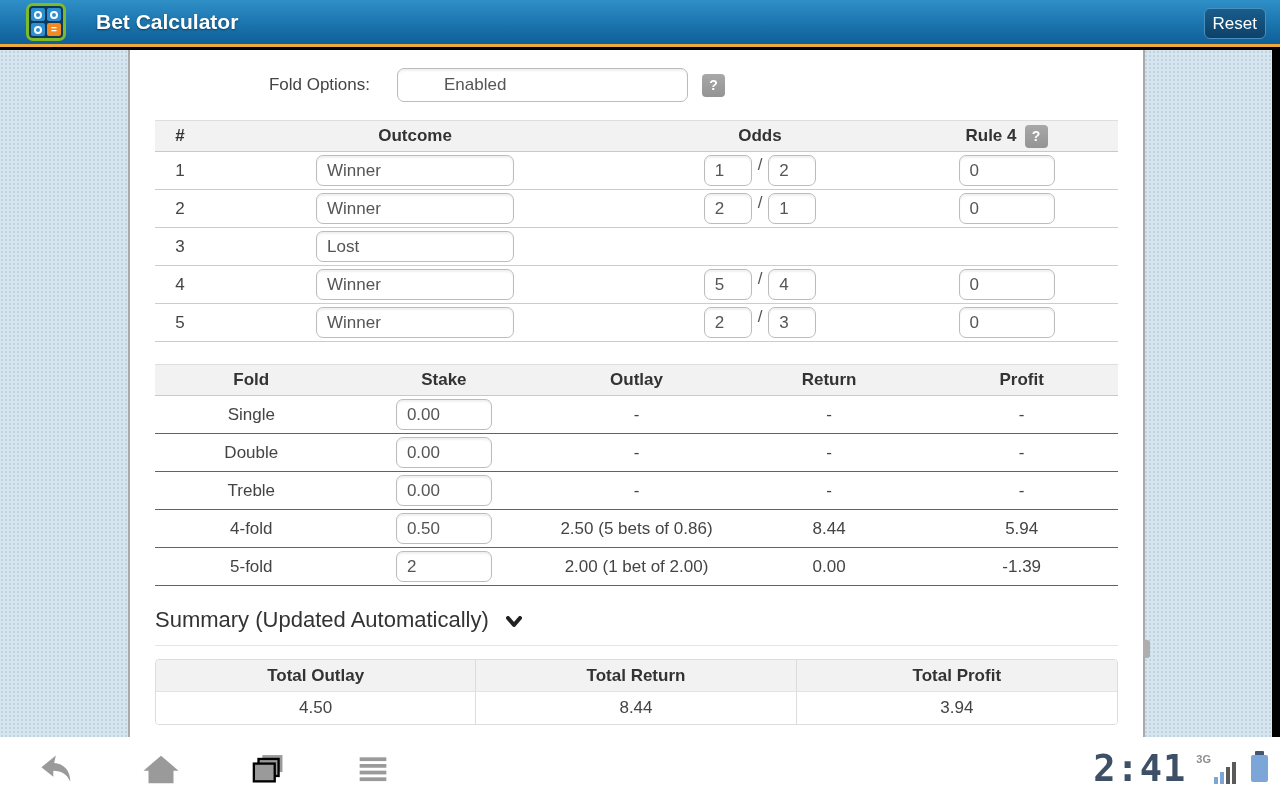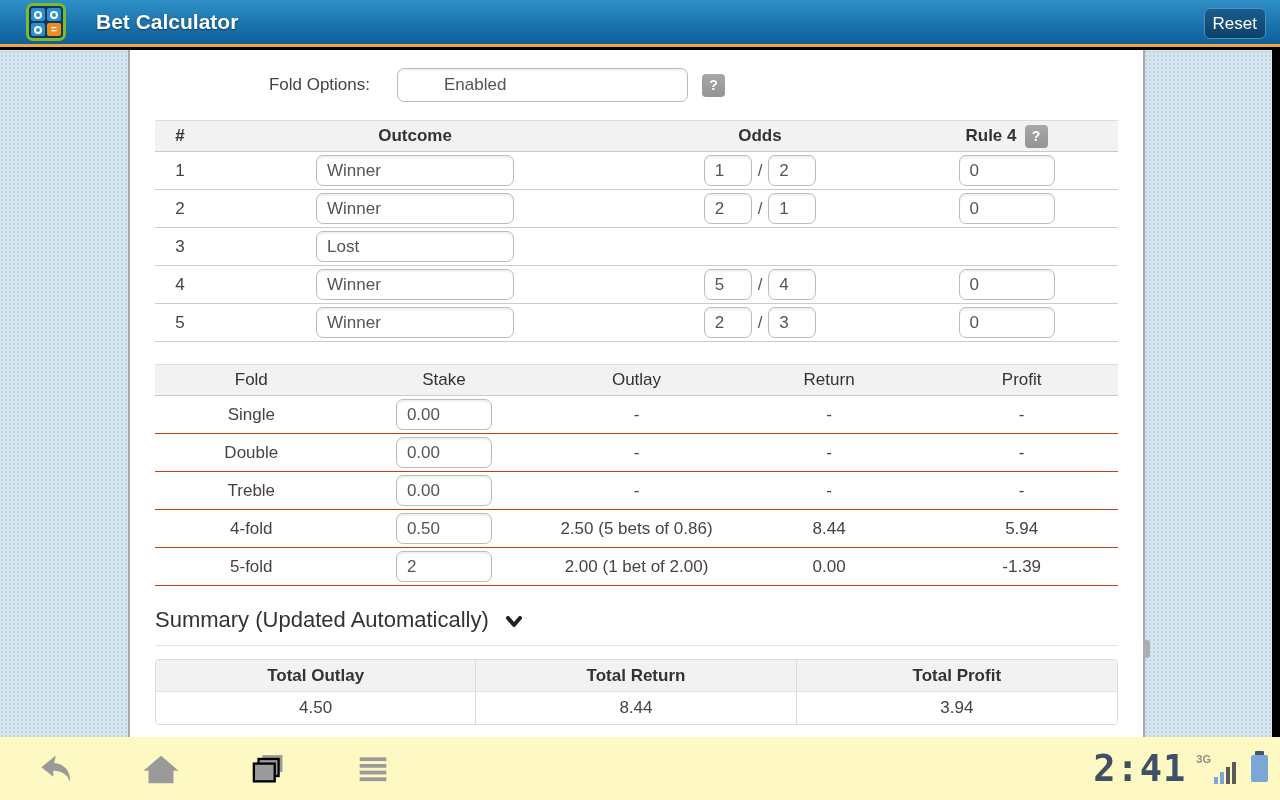--- a/index.html
+++ b/index.html
@@ -64,33 +64,33 @@
   
   .sel-table { margin-top:17px; width:963px; }
   .sel-head, .sel-row { display:grid; grid-template-columns:50px 420px 270px 223px; align-items:center; }
   .sel-head {
     height:32px; background:#f2f2f2; border-top:1px solid #dedede; border-bottom:1px solid #c9c9c9;
     font-weight:bold; font-size:17px; color:#333;
   }
   .sel-head > div { text-align:center; }
   .sel-row { height:38px; border-bottom:1px solid #cccccc; font-size:17px; color:#444; }
   .cell-center { text-align:center; }
-  .cell-flex { display:flex; align-items:center; justify-content:center; }
+  .cell-flex { display:flex; align-items:flex-start; justify-content:center; }
   .outcome-input { width:198px; height:31px; }
   .odds-input { width:48px; height:31px; }
   .odds-slash { margin:0 6px; color:#555; font-size:17px; }
   .rule4-input { width:96px; height:31px; }
   .rule4-head { display:flex; align-items:center; justify-content:center; gap:8px; }
 
   
   .folds-table { margin-top:22px; width:963px; }
   .folds-head, .folds-row { display:grid; grid-template-columns:repeat(5,1fr); align-items:center; }
   .folds-head {
     height:32px; background:#f2f2f2; border-top:1px solid #dedede; border-bottom:1px solid #c9c9c9;
-    font-weight:normal; font-size:17px; color:#333;
+    font-weight:bold; font-size:17px; color:#333;
   }
   .folds-head > div { text-align:center; }
   .folds-row { height:38px; border-bottom:1px solid #c2410c; font-size:17px; color:#444; }
   .stake-input { width:96px; height:31px; }
 
   
   .summary-heading { margin-top:21px; display:flex; align-items:center; font-size:22px; color:#333; }
   .chevron { margin-left:17px; margin-top:4px; }
   .summary-sep { border:none; border-top:1px solid #e4e4e4; margin-top:12px; width:963px; }
 
@@ -104,21 +104,21 @@
     font-weight:bold; font-size:17px; color:#333; border-right:1px solid #dcdcdc; border-bottom:1px solid #e2e2e2;
   }
   .totals-row > div {
     height:32px; display:flex; align-items:center; justify-content:center;
     font-size:17px; color:#444; border-right:1px solid #dcdcdc; background:#fff;
   }
   .totals-head > div:last-child, .totals-row > div:last-child { border-right:none; }
 
   
   .system-bar {
-    position:absolute; left:0; right:0; bottom:0; height:63px; background:#fef9c3;
+    position:absolute; left:0; right:0; bottom:0; height:63px; background:#ffffff;
     display:flex; align-items:center;
   }
   .nav-icons { display:flex; align-items:center; gap:60px; padding-left:32px; }
   .nav-btn { width:46px; height:40px; display:flex; align-items:center; justify-content:center; cursor:pointer; background:none; border:none; }
   .status-cluster { margin-left:auto; display:flex; align-items:center; gap:10px; padding-right:12px; }
   .clock {
     font-family:"DejaVu Sans Mono",monospace; font-weight:bold; font-size:37px;
     color:#3e5066; letter-spacing:1px; line-height:1;
   }
   .net-group { display:flex; align-items:flex-end; gap:2px; }

